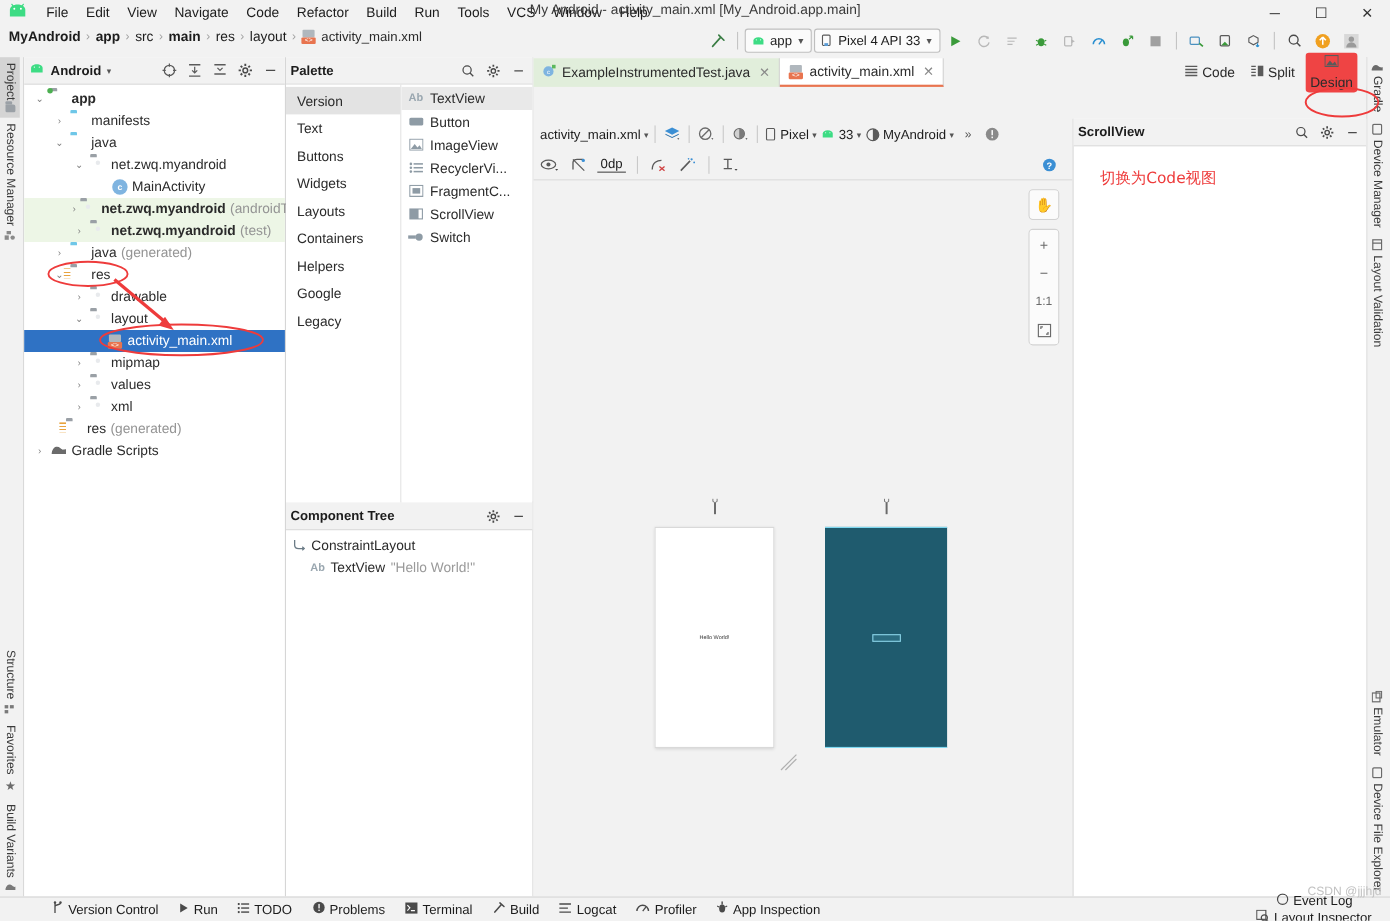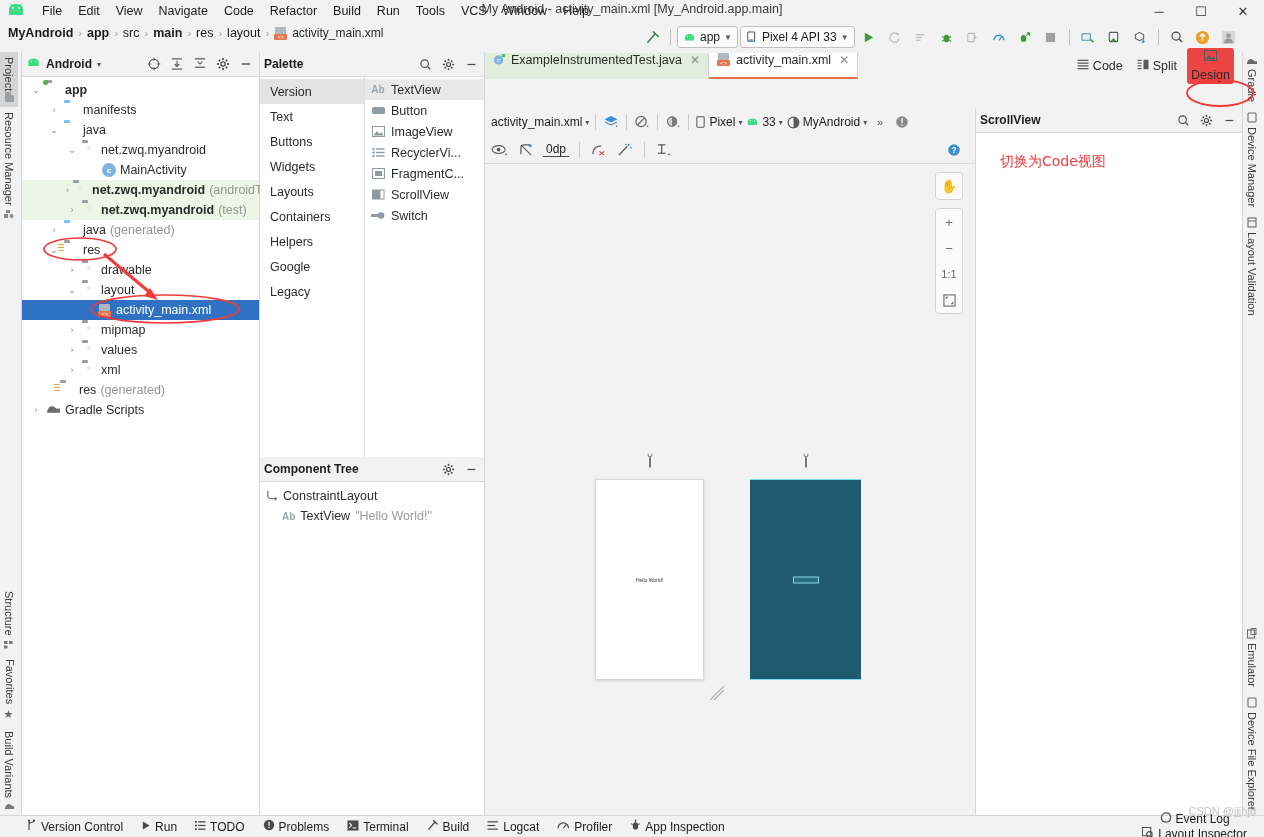--- a/index.html
+++ b/index.html
@@ -152,21 +152,21 @@
   .ct-row { height: 20px; display:flex; align-items:center; gap:5px; padding-left: 6px; font-size:12.5px; }
   .ct-row.indent { padding-left: 22px; }
   .ct-val { color: #9a9a9a; }
 
   
   .editor {
     position: absolute; top: 52px; left: 485px; width: 757px; height: 763px; background: #f2f2f2;
   }
   .tabs { height: 27px; background: #f2f2f2; display: flex; align-items: flex-end; }
   .tab {
-    height: 26px; display: flex; gap: 5px; padding: 0 8px;
+    height: 26px; display: flex; align-items: center; gap: 5px; padding: 0 8px;
     font-size: 12.5px; background: #e1eedb; border-right: 1px solid #d0d0d0;
   }
   .tab.active { background: #ffffff; border-bottom: 2px solid #e8744f; }
   .tab-close { color: #8a8a8a; font-size: 12px; margin-left: 3px; }
   .tabs-right { margin-left: auto; display: flex; align-items: center; gap: 6px; padding-right: 8px; height: 26px; }
   .mode-btn { display: flex; align-items: center; gap: 4px; font-size: 12.5px; padding: 2px 4px; border-radius: 3px; }
   .mode-btn.active { background: #ef4444; flex-direction: column; }
   .surf-toolbar {
     position: absolute; top: 56px; left: 0; width: 490px; height: 28px;
     display: flex; align-items: center; gap: 4px; padding-left: 6px;
@@ -210,21 +210,21 @@
   }
   .annot {
     position: absolute; color: #ee3b3b; font-size: 14px; white-space: nowrap;
     font-family: "DejaVu Sans", sans-serif;
   }
 
   
   .statusbar {
     position: absolute; bottom: 0; left: 0; width: 1264px; height: 22px;
     background: #f2f2f2; border-top: 1px solid #d6d6d6; display: flex; align-items: center;
-    padding-left: 17px; gap: 0px;
+    padding-left: 38px; gap: 0px;
   }
   .sb-item { display: flex; align-items: center; gap: 4px; font-size: 12px; color: #1c1c1c; padding: 0 9px; }
   .sb-right { margin-left: auto; display: flex; align-items: center; padding-right: 8px; flex-direction: column; }
   .watermark { position: absolute; right: 8px; bottom: 20px; font-size: 11px; color: #c2c2c2; }
   svg.overlay { position: absolute; pointer-events: none; }
 </style>
 </head>
 <body>
 
 <div class="app">

